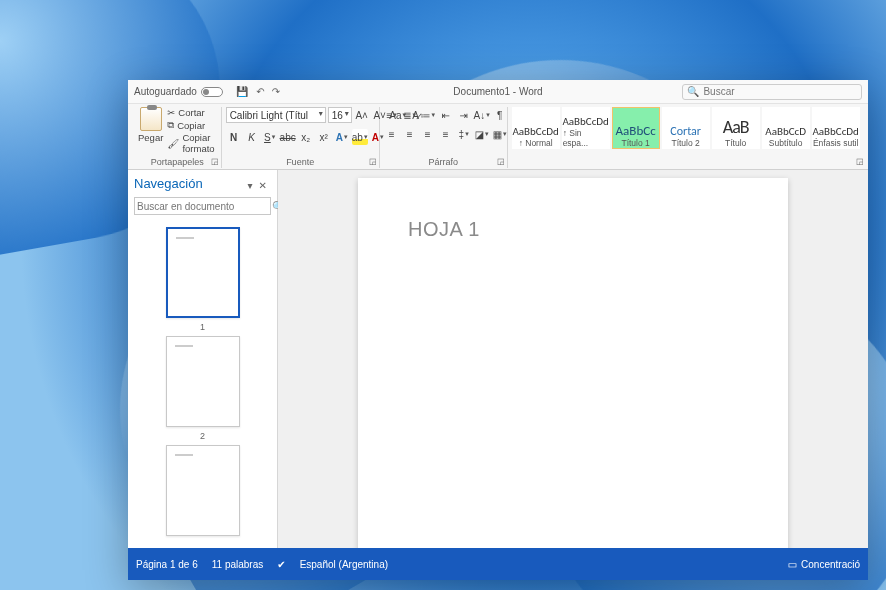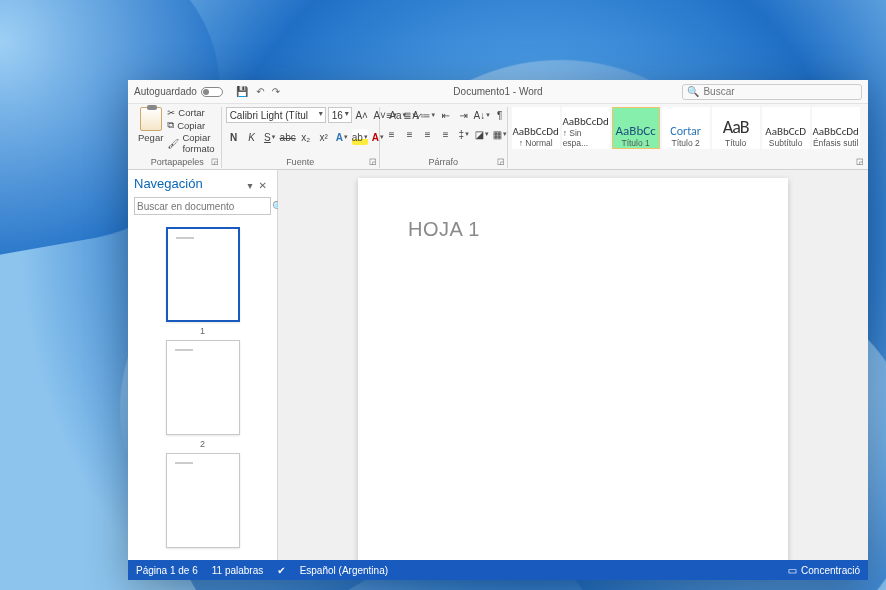--- a/index.html
+++ b/index.html
@@ -83,21 +83,21 @@
   .thumb { width:74px; height:96px; background:#fff; border:1px solid #c8c8c8; box-shadow:0 1px 2px rgba(0,0,0,.1); position:relative;}
   .thumb.sel{ border:2px solid #185abd;}
   .thumb .tline{position:absolute; top:8px; left:8px; width:18px; height:2px; background:#ccc;}
   .tnum{ font-size:9px; color:#666; }
 
   .canvas { flex:1; background:#f0f0f0; overflow:auto; display:flex; justify-content:center; padding-top:8px;}
   .page { width:430px; min-height:600px; background:#fff; box-shadow:0 2px 6px rgba(0,0,0,.2); padding:40px 50px;}
   .page h1 { font-family:"Calibri Light","Segoe UI Light",sans-serif; font-weight:300; color:#8a8a8a; font-size:20px; letter-spacing:.5px;}
 
   
-  .status { height:20px; background:#185abd; color:#fff; display:flex; align-items:center; font-size:10px; gap:14px; padding:4px 8px;}
+  .status { height:20px; background:#185abd; color:#fff; display:flex; align-items:center; font-size:10px; gap:14px; padding:16px 8px;}
   .status .right{margin-left:auto; display:flex; align-items:center; gap:4px;}
 </style>
 </head>
 <body>
 
 <div class="petal p1"></div>
 <div class="petal p2"></div>
 <div class="petal p3"></div>
 <div class="petal p4"></div>
 

